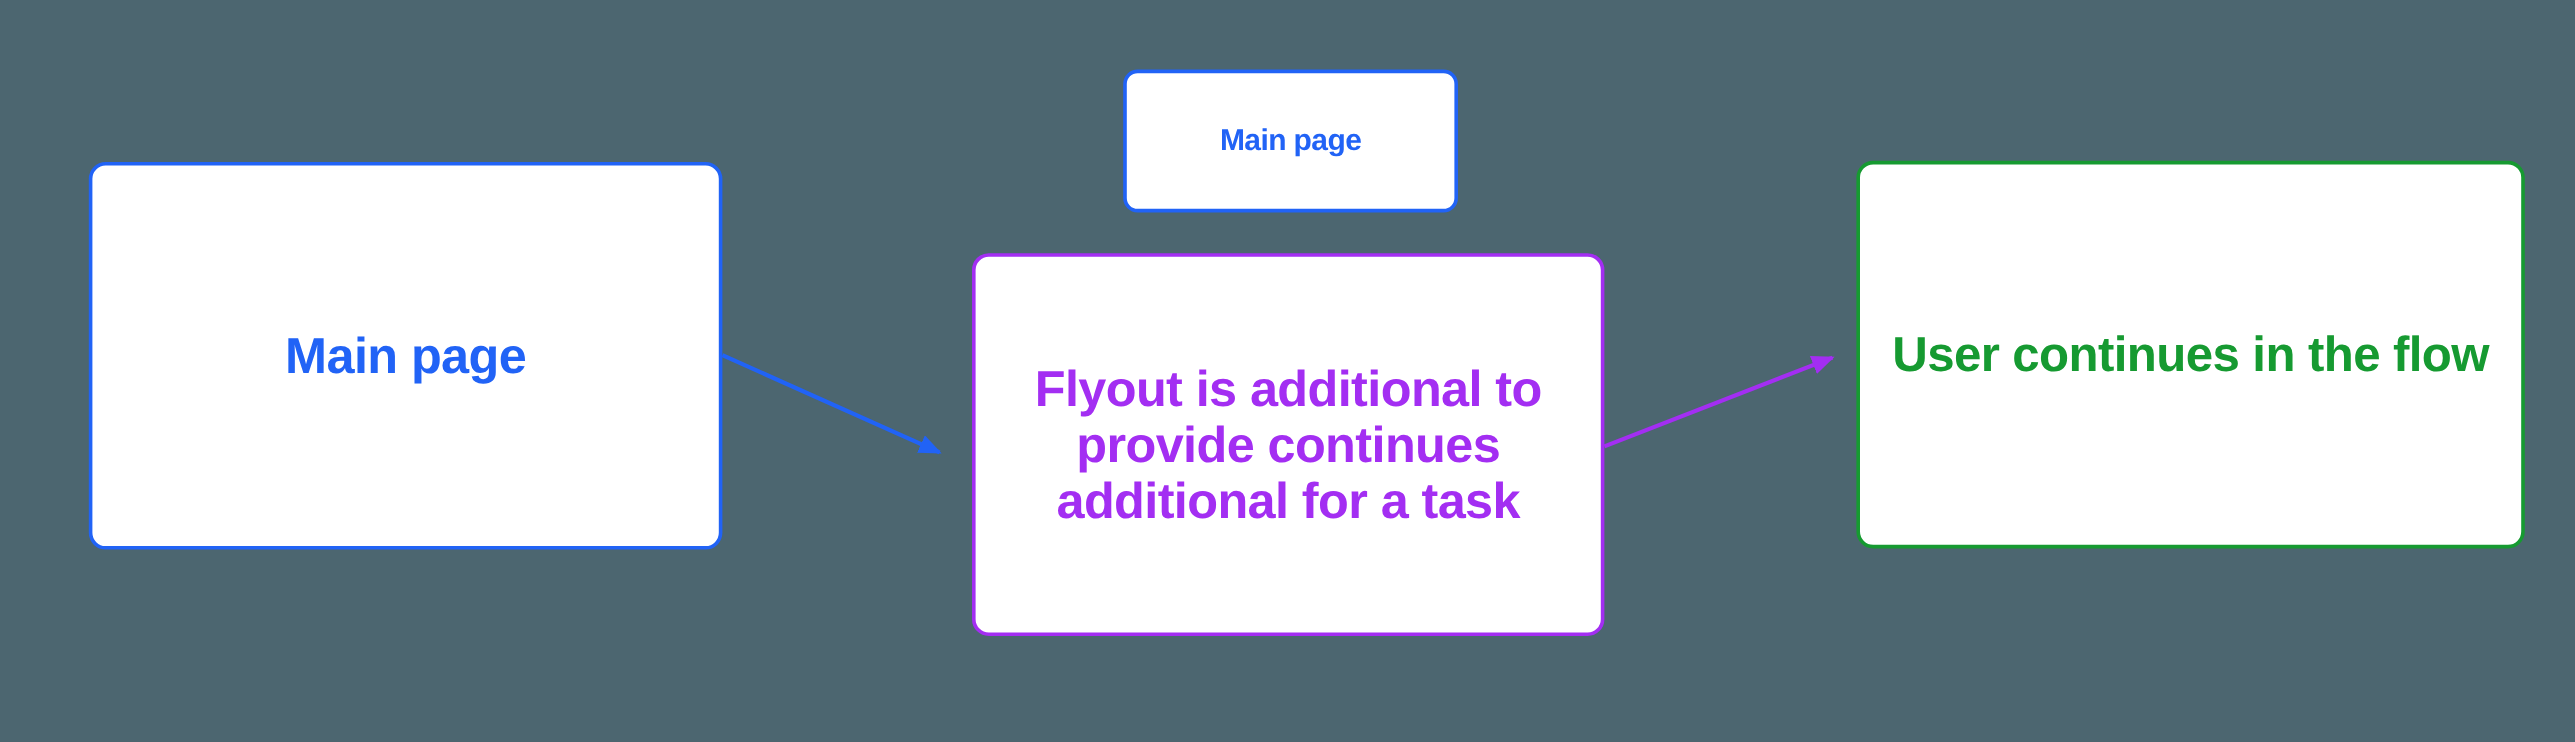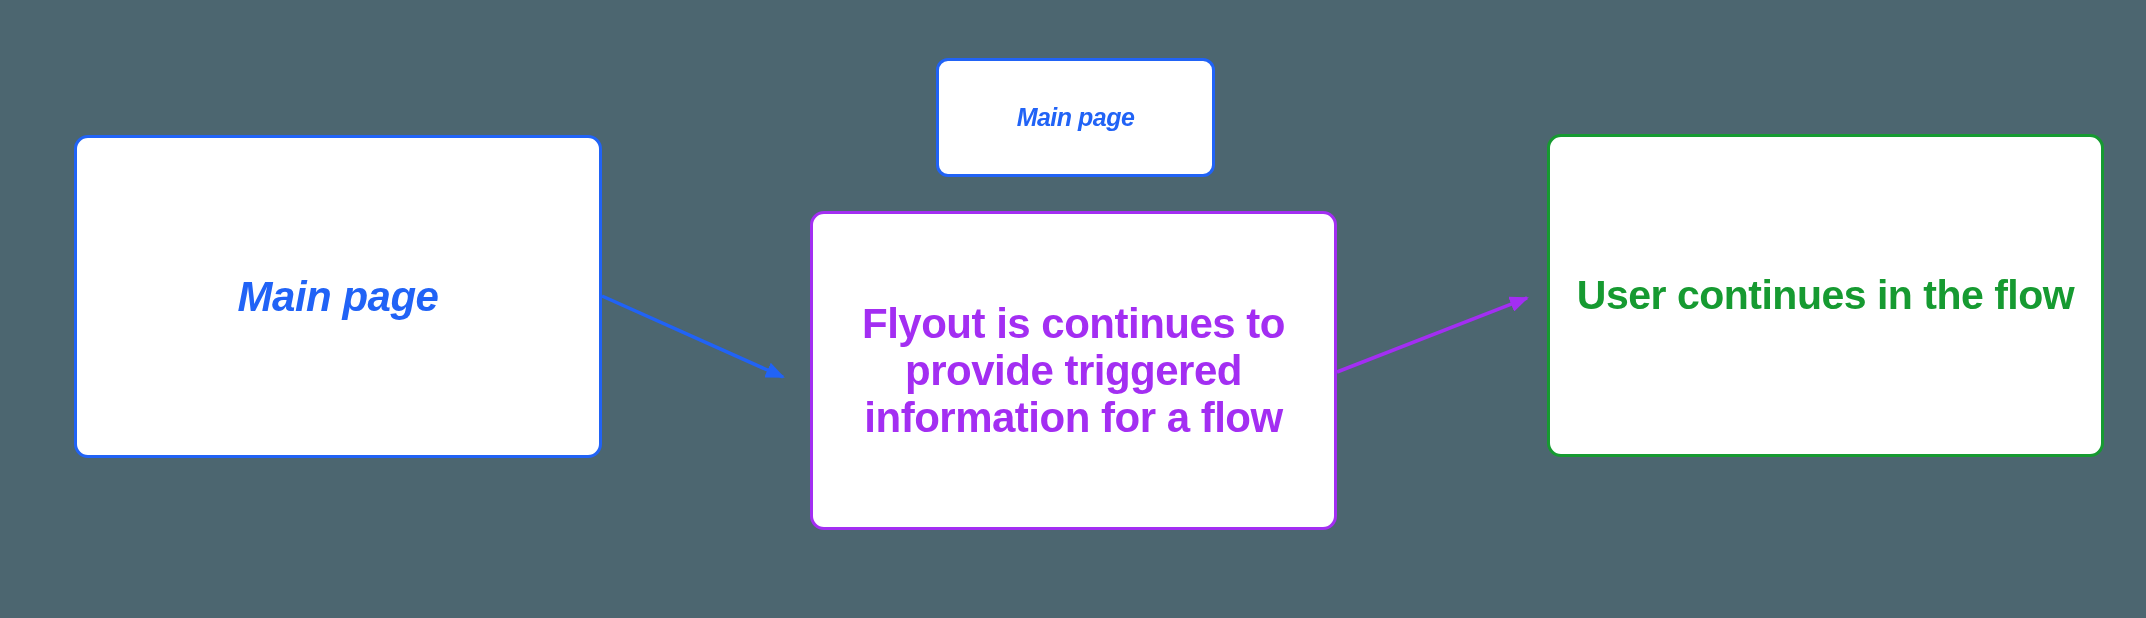--- a/index.html
+++ b/index.html
@@ -21,21 +21,21 @@
     border-radius: 14px;
     display: flex;
     flex-direction: column;
     align-items: center;
     justify-content: center;
     text-align: center;
     font-weight: bold;
     letter-spacing: -0.5px;
     user-select: none;
   }
-  .node-blue   { border: 3px solid var(--blue);   color: var(--blue); font-style: italic; }
+  .node-blue   { border: 3px solid var(--blue);   color: var(--blue); }
   .node-purple { border: 3px solid var(--purple); color: var(--purple); }
   .node-green  { border: 3px solid var(--green);  color: var(--green); }
 
   #node-main-left {
     left: 74px; top: 135px; width: 528px; height: 323px;
     font-size: 42px;
   }
   #node-main-small {
     left: 936px; top: 58px; width: 279px; height: 119px;
     font-size: 25px; border-radius: 12px;
@@ -75,22 +75,22 @@
 
   <div class="node node-blue" id="node-main-left">
     <span>Main page</span>
   </div>
 
   <div class="node node-blue" id="node-main-small">
     <span>Main page</span>
   </div>
 
   <div class="node node-purple" id="node-flyout">
-    <div>Flyout is continues to</div>
-    <div>provide triggered</div>
-    <div>information for a flow</div>
+    <div>Flyout is additional to</div>
+    <div>provide continues</div>
+    <div>additional for a task</div>
   </div>
 
   <div class="node node-green" id="node-continue">
     <span>User continues in the flow</span>
   </div>
 
 </div>
 
 </body></html>

